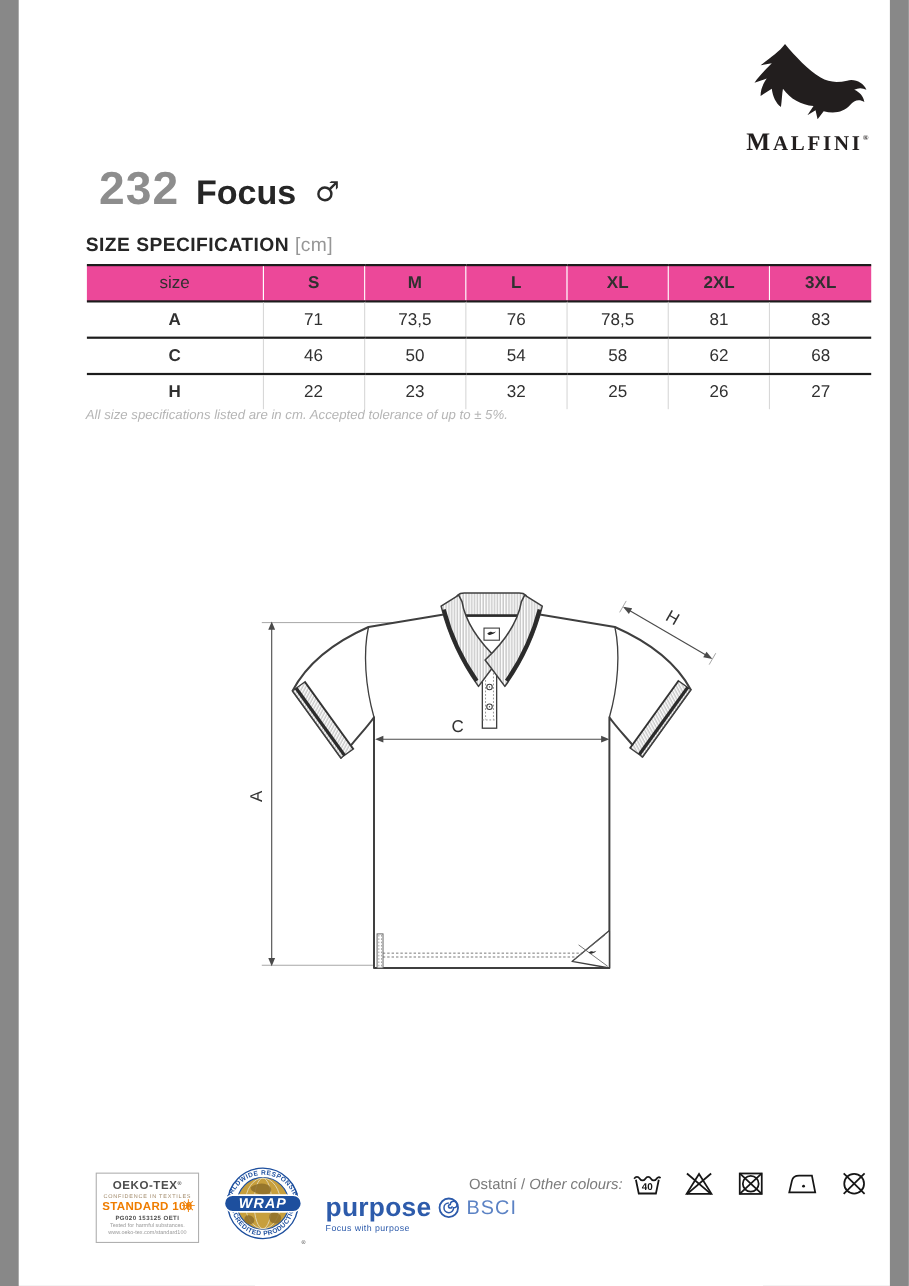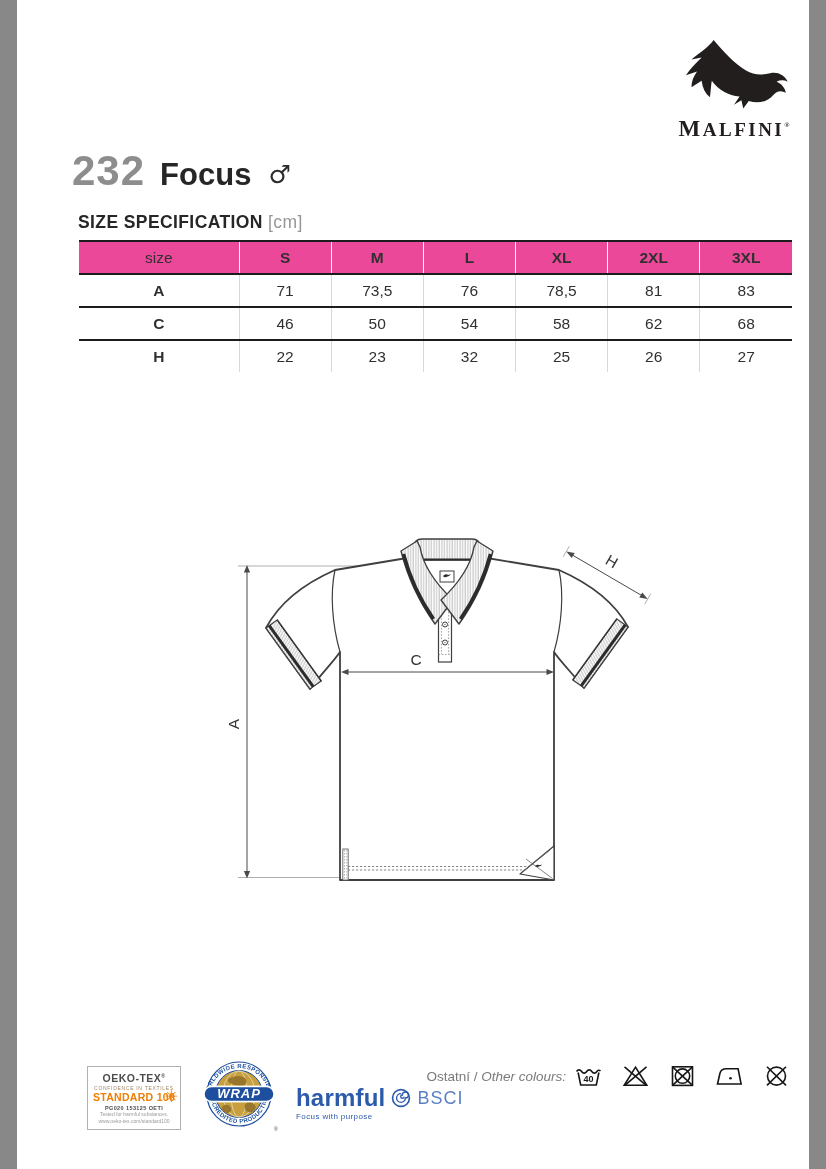--- a/index.html
+++ b/index.html
@@ -6,21 +6,21 @@
   .page{position:relative;width:792px;height:1169px;background:#fff;overflow:hidden;
         font-family:"Liberation Sans",sans-serif;margin:0 auto;}
   
   .brand{position:absolute;left:642px;top:40px;width:150px;text-align:center;}
   .brand svg{display:block;margin:0 auto;}
   .brand-name{font-family:"Liberation Serif",serif;font-weight:700;color:#221e1e;
       font-size:19px;letter-spacing:2.5px;line-height:1;margin-top:3px;white-space:nowrap;}
   .brand-name .cap{font-size:23px;}
   .brand-name sup{font-size:7px;vertical-align:9px;letter-spacing:0;}
   
-  .title{position:absolute;left:55px;top:150px;display:flex;align-items:baseline;gap:15px;}
+  .title{position:absolute;left:73px;top:150px;display:flex;align-items:baseline;gap:15px;}
   .code{font-size:42px;font-weight:700;color:#8d8d8d;letter-spacing:1px;line-height:1;}
   .pname{font-size:31px;font-weight:700;color:#262626;line-height:1;}
   .gender{font-family:"DejaVu Sans",sans-serif;font-size:25px;color:#2b2b2b;margin-left:2px;position:relative;top:-2px;}
   
   .sec{position:absolute;left:61px;top:212px;font-size:17.5px;font-weight:700;color:#262626;letter-spacing:.4px;}
   .sec .unit{color:#969696;font-weight:400;}
   
   .spec-table{position:absolute;left:62px;top:240px;width:713px;border-collapse:collapse;table-layout:fixed;}
   .spec-table th,.spec-table td{text-align:center;font-size:15.5px;color:#303030;padding:0;height:31px;}
   .spec-table thead th{background:#ec4899;font-weight:700;border-top:2.5px solid #1c1c1c;border-bottom:2px solid #1c1c1c;}
@@ -128,20 +128,21 @@
         <td class="rowlabel">H</td>
         <td>22</td>
         <td>23</td>
         <td>32</td>
         <td>25</td>
         <td>26</td>
         <td>27</td>
       </tr>
     </tbody>
   </table>
+  <div class="note">All size specifications listed are in cm. Accepted tolerance of up to ± 5%.</div>
 
   <svg class="shirt" width="465" height="415" viewBox="198 515 465 415">
     <defs>
       <pattern id="rib" width="2.6" height="4" patternUnits="userSpaceOnUse">
         <rect width="2.6" height="4" fill="#fff"></rect>
           <line x1="1" y1="0" x2="1" y2="4" stroke="#9a9a9a" stroke-width="0.7"></line>
       </pattern>
       <pattern id="ribL" width="2.6" height="4" patternUnits="userSpaceOnUse" patternTransform="rotate(28)">
         <rect width="2.6" height="4" fill="#fff"></rect>
           <line x1="1" y1="0" x2="1" y2="4" stroke="#9a9a9a" stroke-width="0.7"></line>
@@ -282,21 +283,21 @@
     <text font-size="6" font-weight="700" fill="#1d4f9e" letter-spacing="0.4">
       <textPath href="#wrapBottom" startOffset="50%" text-anchor="middle">ACCREDITED PRODUCTION</textPath>
     </text>
     <rect x="6" y="35.5" width="70" height="15" rx="7.5" fill="#1d4f9e" stroke="#fff" stroke-width="1.4"></rect>
     <text x="41" y="47" text-anchor="middle" font-size="13" font-weight="700" font-style="italic" fill="#fff" letter-spacing="1">WRAP</text>
     <text x="76" y="80" font-size="5" fill="#444">®</text>
   </svg>
 
   <div class="amfori">
     <div class="row">
-      <span class="word">harmful</span>
+      <span class="word">purpose</span>
       <svg width="22" height="22" viewBox="0 0 24 24">
         <circle cx="12" cy="12" r="9.2" fill="none" stroke="#2d5bab" stroke-width="1.8"></circle>
         <path d="M12,7.2 a4.8,4.8 0 1 0 4.8,4.8 a3.3,3.3 0 1 0 -3.3,-3.3 a1.8,1.8 0 1 0 1.8,1.8" fill="none" stroke="#2d5bab" stroke-width="1.5"></path>
       </svg>
       <span class="bsci">BSCI</span>
     </div>
     <div class="tag">Focus with purpose</div>
   </div>
 
   <svg width="0" height="0" style="position:absolute">

